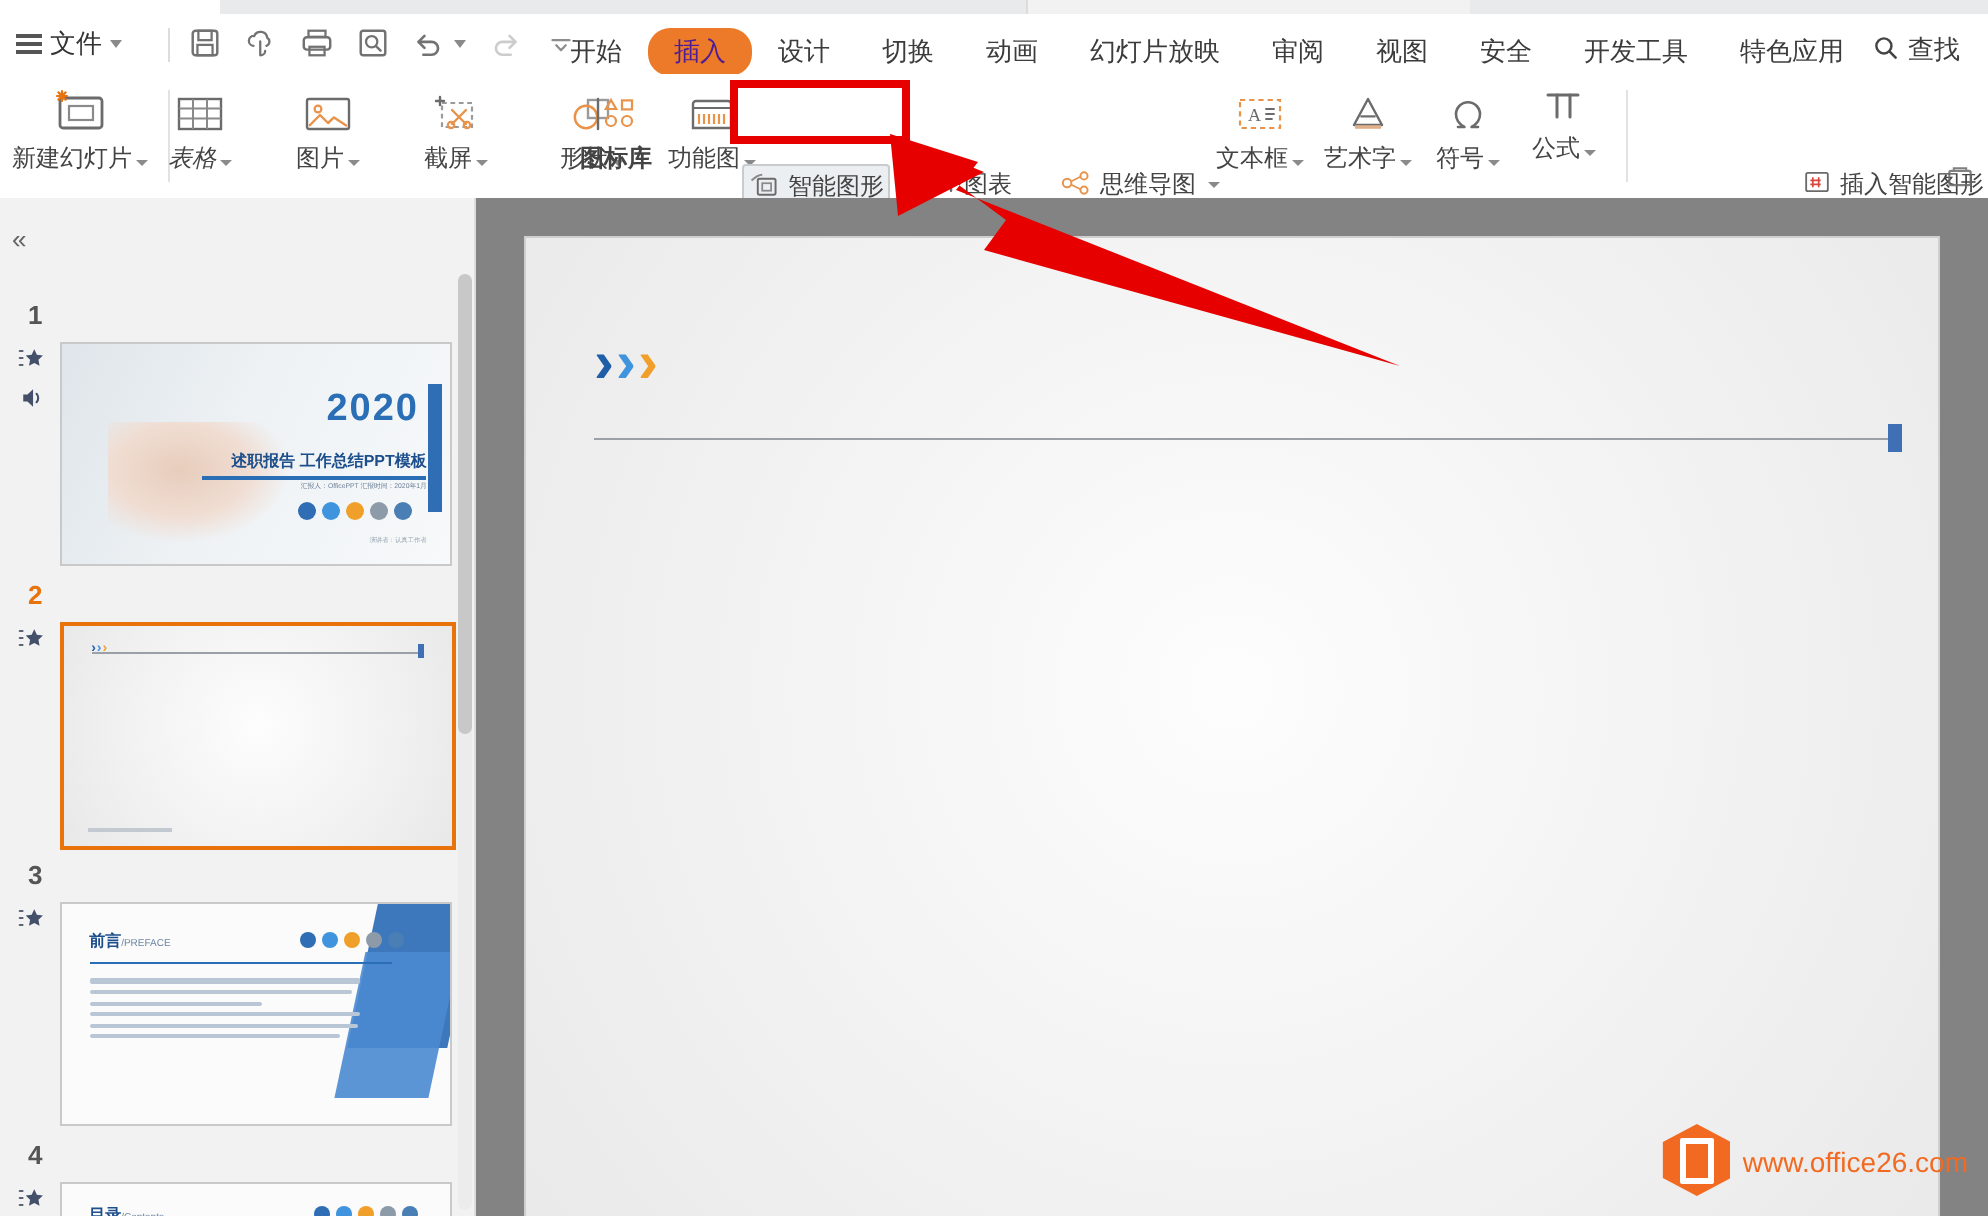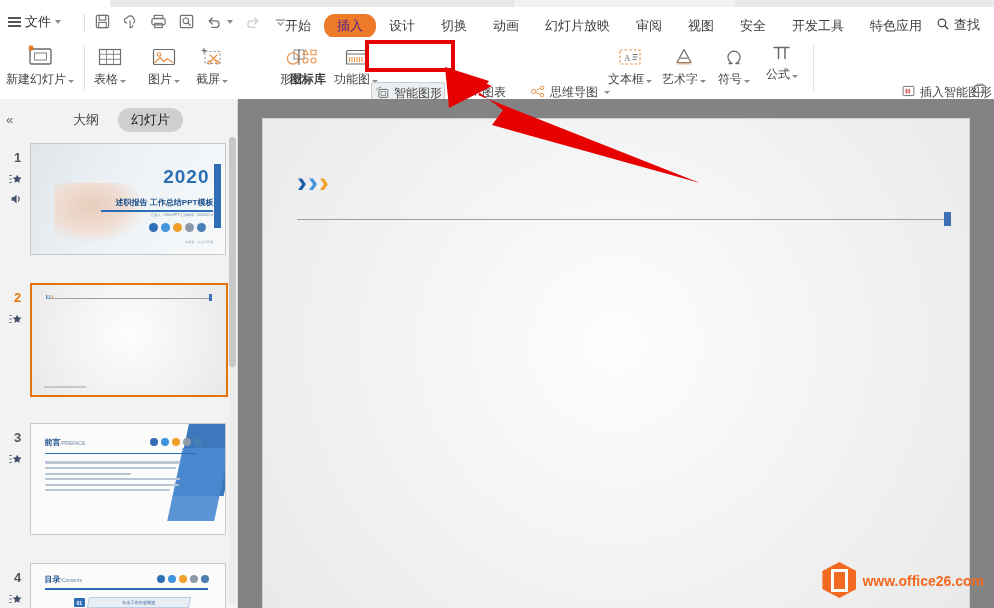--- a/index.html
+++ b/index.html
@@ -54,21 +54,21 @@
   .dcaret{display:inline-block;width:0;height:0;border-left:3px solid transparent;border-right:3px solid transparent;border-top:3.5px solid #8a8a8a;margin-left:2px;}
 
   
   .leftpanel{position:absolute;left:0;top:99px;width:237px;height:509px;background:#f2f2f2;border-right:1px solid #dcdcdc;}
   .collapse{position:absolute;left:6px;top:13px;font-size:13px;color:#666;cursor:default;}
   .paneltabs{position:absolute;left:60px;top:9px;display:flex;align-items:center;gap:6px;}
   .ptab{font-size:13px;color:#444;padding:3px 13px;border-radius:12px;cursor:default;}
   .ptab.sel{background:#cfcfcf;color:#222;}
 
   .thumbs{position:absolute;left:0;top:36px;width:229px;height:473px;overflow:hidden;}
-  .slide{position:absolute;left:30px;width:196px;}
+  .slide{position:absolute;left:30px;width:196px;margin-top:28px;}
   .snum{position:absolute;left:14px;font-size:13px;color:#555;font-weight:bold;}
   .snum.sel{color:#e8730c;}
   .smarks{position:absolute;left:9px;display:flex;flex-direction:column;gap:3px;align-items:center;color:#5a6474;}
   .thumb{width:194px;background:#fff;border:1px solid #c9c9c9;position:relative;overflow:hidden;}
   .thumb.sel{border:2px solid #e8730c;}
 
   .pscroll{position:absolute;right:1px;top:38px;width:7px;height:468px;background:#ececec;border-radius:4px;}
   .pscroll i{position:absolute;left:0;top:0;width:7px;height:230px;background:#c8c8c8;border-radius:4px;}
 
   
@@ -94,21 +94,21 @@
   .arrowsvg{position:absolute;left:0;top:0;width:994px;height:608px;pointer-events:none;}
 
   
   .wm{position:absolute;right:10px;bottom:10px;display:flex;align-items:center;gap:6px;}
   .wm-hex{width:34px;height:36px;background:#f26a21;position:relative;
     clip-path:polygon(50% 0%,100% 25%,100% 75%,50% 100%,0% 75%,0% 25%);
     display:flex;align-items:center;justify-content:center;}
   .wm-hex i{display:block;width:11px;height:17px;border:3px solid #fff;border-radius:1px;}
   .wm-txt{line-height:1;}
   .wm-t1{font-size:21px;font-weight:bold;color:#1a8fe3;letter-spacing:.2px;}
-  .wm-t2{font-size:14px;font-weight:bold;color:#f26a21;margin-top:2px;}
+  .wm-t2{font-size:14px;font-weight:normal;color:#f26a21;margin-top:2px;}
 
   
   .t1bg{position:absolute;inset:0;background:linear-gradient(115deg,#dfe5ea 0%,#eef2f5 45%,#f7f9fa 100%);}
   .t1hand{position:absolute;left:12%;top:35%;width:46%;height:55%;background:radial-gradient(ellipse at 40% 40%, #e7cdbc 0%, #f0ddd2 45%, rgba(240,240,240,0) 72%);}
   .t1year{position:absolute;right:8%;top:20%;font-size:19px;font-weight:bold;color:#2a6fb5;letter-spacing:1px;}
   .t1ttl{position:absolute;right:6%;top:48%;font-size:8px;font-weight:bold;color:#1d4f8c;white-space:nowrap;}
   .t1line{position:absolute;right:6%;top:60%;width:58%;height:1.5px;background:#2a6fb5;}
   .t1sub{position:absolute;right:6%;top:63%;font-size:3.4px;color:#6b7f96;white-space:nowrap;}
   .t1dots{position:absolute;right:10%;top:72%;display:flex;gap:3px;}
   .t1dots i{width:9px;height:9px;border-radius:50%;display:block;}
@@ -239,42 +239,42 @@
           <rect x="5" y="7" width="21" height="15" rx="1.5" fill="none" stroke="#6b6b6b" stroke-width="1.4"></rect>
           <rect x="9.5" y="11" width="12" height="7" fill="none" stroke="#8a8a8a" stroke-width="1.1"></rect>
           <path d="M6 3.5v5M3.5 6h5M4.2 4.2l3.6 3.6M7.8 4.2L4.2 7.8" stroke="#e8730c" stroke-width="1.1" stroke-linecap="round"></path>
         </svg>
       </span>
       <span class="lb"><span>新建幻灯片</span><span class="dcaret"></span></span>
     </div>
 
     <div class="rsep" style="left:84px;"></div>
 
-    <div class="item" style="left:86px;top:5px;width:48px;">
+    <div class="item" style="left:76px;top:5px;width:48px;font-style:italic;">
       <span class="gi">
         <svg viewBox="0 0 26 22" width="26" height="22">
             <rect x="2.5" y="3.5" width="21" height="15" fill="none" stroke="#6b6b6b" stroke-width="1.2"></rect>
             <path d="M2.5 8.3h21M2.5 13.3h21M9.5 3.5v15M16.5 3.5v15" stroke="#8a8a8a" stroke-width="1"></path>
           </svg>
       </span>
       <span class="lb"><span>表格</span><span class="dcaret"></span></span>
     </div>
 
     <div class="item" style="left:140px;top:5px;width:48px;">
       <span class="gi">
         <svg viewBox="0 0 26 22" width="26" height="22">
             <rect x="2.5" y="3.5" width="21" height="15" rx="1" fill="none" stroke="#6b6b6b" stroke-width="1.2"></rect>
             <circle cx="8" cy="8.5" r="1.7" fill="none" stroke="#e8924a" stroke-width="1.1"></circle>
             <path d="M3.5 17l5.5-5.5 4 4 3-2.8 6.5 4.3" fill="none" stroke="#e8924a" stroke-width="1.2" stroke-linejoin="round"></path>
           </svg>
       </span>
       <span class="lb"><span>图片</span><span class="dcaret"></span></span>
     </div>
 
-    <div class="item" style="left:188px;top:5px;width:48px;">
+    <div class="item" style="left:204px;top:5px;width:48px;">
       <span class="gi">
         <svg viewBox="0 0 26 22" width="26" height="22">
             <rect x="6" y="5.5" width="15" height="12" fill="none" stroke="#9a9a9a" stroke-width="1.1" stroke-dasharray="2.4 1.8"></rect>
             <path d="M5 2.5v4M3 4.5h4" stroke="#6b6b6b" stroke-width="1.2" stroke-linecap="round"></path>
             <path d="M11 9l7 7M18 9l-7 7" stroke="#e8924a" stroke-width="1.2" stroke-linecap="round"></path>
             <circle cx="10.5" cy="16.5" r="1.6" fill="none" stroke="#e8924a" stroke-width="1.1"></circle>
             <circle cx="18.5" cy="16.5" r="1.6" fill="none" stroke="#e8924a" stroke-width="1.1"></circle>
           </svg>
       </span>
       <span class="lb"><span>截屏</span><span class="dcaret"></span></span>
@@ -458,24 +458,20 @@
     <span class="qicon" style="position:absolute;left:972px;top:70px;">
       <svg viewBox="0 0 18 18" width="16" height="16">
           <path d="M12.5 5.5L6.8 11.2a2.3 2.3 0 0 0 3.3 3.3l6-6a3.6 3.6 0 0 0-5.1-5.1L4.8 9.6" fill="none" stroke="#6b6b6b" stroke-width="1.2" stroke-linecap="round"></path>
         </svg>
     </span>
   </div>
 
   <div class="leftpanel">
     <div class="collapse">«</div>
 
-    <div class="paneltabs">
-      <div class="ptab">大纲</div>
-      <div class="ptab sel">幻灯片</div>
-    </div>
 
     <div class="thumbs">
 
       <div class="snum" style="top:15px;">1</div>
       <div class="smarks" style="top:37px;">
         <span>
           <svg viewBox="0 0 16 16" width="14" height="14">
               <path d="M1 4h1.6M1 8h1.6M1 12h1.6" stroke="#5a6474" stroke-width="1.2" stroke-linecap="round"></path>
               <path d="M9.3 3l1.5 3.1 3.4.5-2.5 2.4.6 3.4-3-1.6-3 1.6.6-3.4-2.5-2.4 3.4-.5z" fill="#44506a"></path>
             </svg>

